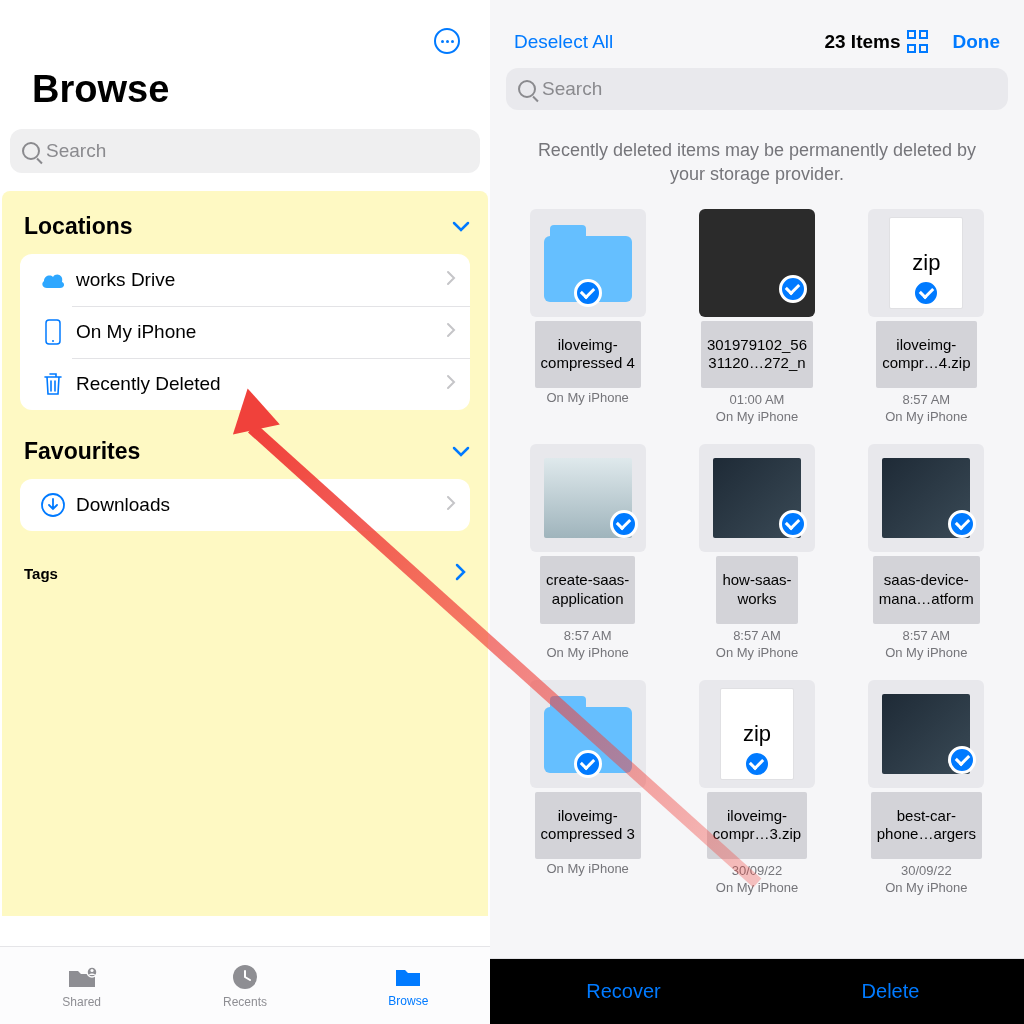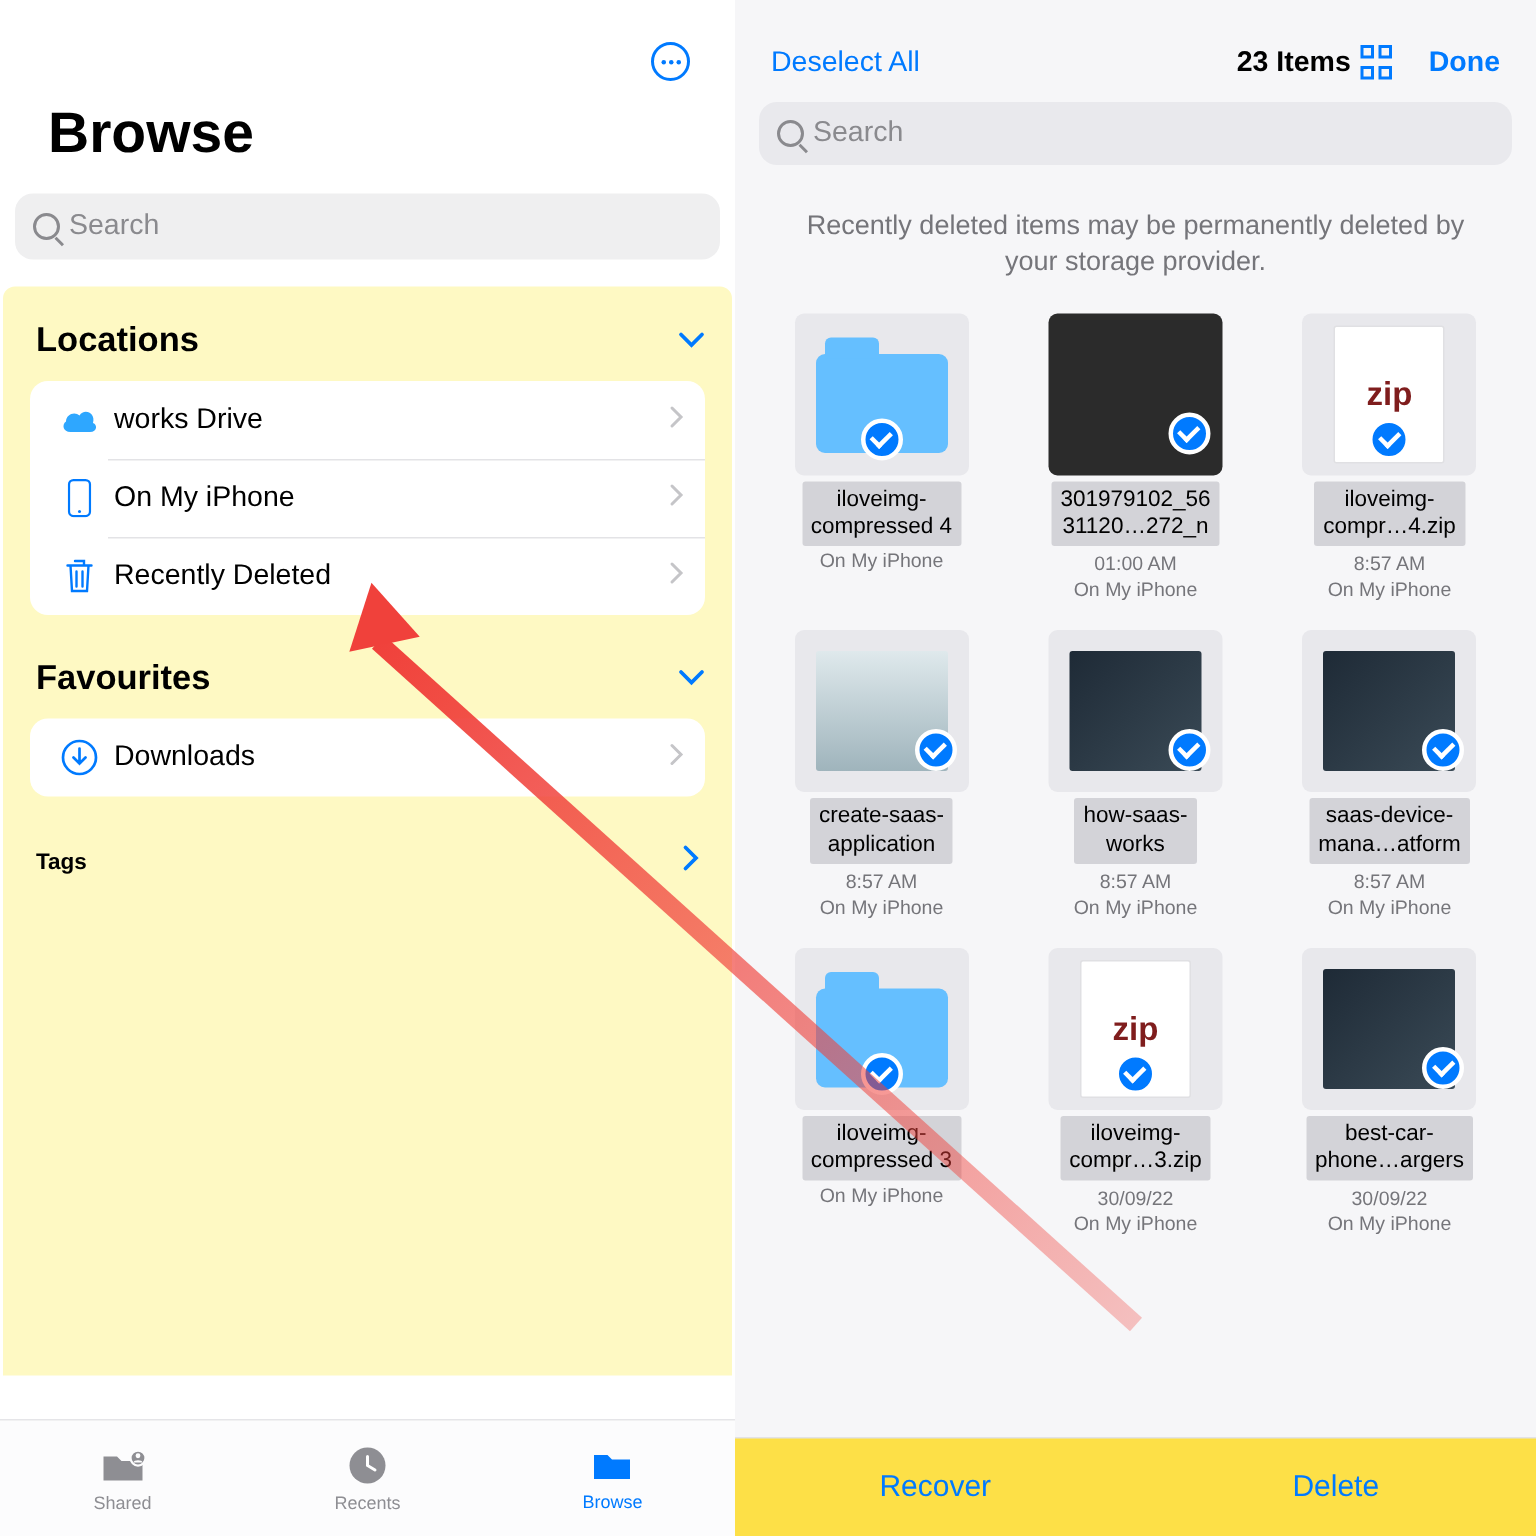--- a/index.html
+++ b/index.html
@@ -38,29 +38,29 @@
 .grid-btn div { width: 9px; height: 9px; border: 2px solid #007aff; }
 .done { color: #007aff; font-size: 19px; font-weight: 700; }
 .search-right { margin: 0 16px 14px; background: #e9e9ed; border-radius: 12px; height: 42px; display: flex; align-items: center; padding: 0 12px; gap: 6px; color: #8a8a8e; font-size: 19px; }
 .notice { text-align: center; font-size: 18px; color: #75757a; padding: 14px 30px 22px; line-height: 1.35; }
 .grid { display: grid; grid-template-columns: repeat(3,1fr); gap: 20px 14px; padding: 0 20px 20px; }
 .cell { display: flex; flex-direction: column; align-items: center; }
 .thumb { width: 116px; height: 108px; background: #e8e8ec; border-radius: 6px; position: relative; display: flex; align-items: center; justify-content: center; }
 .thumb.folder::before { content: ''; width: 88px; height: 66px; background: #65bfff; border-radius: 6px; position: relative; top: 6px; }
 .thumb.folder::after { content: ''; position: absolute; width: 36px; height: 14px; background: #65bfff; border-radius: 4px 4px 0 0; left: 20px; top: 16px; }
 .thumb.zip::before { content: ''; width: 72px; height: 90px; background: #fff; border: 1px solid #e0e0e3; border-radius: 2px; position: relative; }
-.thumb.zip .ziptxt { position: absolute; color: #7f1d1d; font-weight: 700; font-size: 22px; }
+.thumb.zip .ziptxt { position: absolute; color: #000000; font-weight: 400; font-size: 22px; }
 .thumb.img { background: #2b2b2b; }
 .check { position: absolute; width: 28px; height: 28px; background: #007aff; border: 3px solid #fff; border-radius: 50%; display: flex; align-items: center; justify-content: center; bottom: 10px; left: 50%; transform: translateX(-50%); }
 .check::after { content: ''; width: 10px; height: 6px; border-left: 3px solid #fff; border-bottom: 3px solid #fff; transform: rotate(-45deg); margin-top: -3px; }
 .thumb.img .check, .thumb.hasimg .check { left: auto; right: 8px; transform: none; bottom: 14px; }
-.fname { background: #d3d3d8; padding: 3px 6px; margin-top: 4px; font-size: 15px; text-align: center; line-height: 1.25; border-radius: 2px; max-width: 140px; }
+.fname { background: #d3d3d8; padding: 15px 6px; margin-top: 4px; font-size: 15px; text-align: center; line-height: 1.25; border-radius: 2px; max-width: 140px; }
 .ftime { font-size: 13px; color: #75757a; margin-top: 4px; }
 .floc { font-size: 13px; color: #75757a; margin-top: 2px; }
-.bottombar { position: absolute; bottom: 0; left: 0; right: 0; height: 66px; background: #fde047; border-top: 1px solid #e2e2e6; display: flex; }
+.bottombar { position: absolute; bottom: 0; left: 0; right: 0; height: 66px; background: #000000; border-top: 1px solid #e2e2e6; display: flex; }
 .barbtn { flex: 1; display: flex; align-items: center; justify-content: center; color: #007aff; font-size: 20px; }
 
 
 .arrow { position: absolute; z-index: 50; pointer-events: none; }
 .arrow-head { position: absolute; width: 0; height: 0; border-left: 24px solid transparent; border-right: 24px solid transparent; border-bottom: 42px solid #f0413b; transform: rotate(-12deg); left: 228px; top: 388px; }
 .arrow-line { position: absolute; width: 680px; height: 12px; background: linear-gradient(to right, #f0413b, rgba(240,65,59,0.3)); left: 252px; top: 422px; transform: rotate(42deg); transform-origin: left center; }
 </style>
 </head>
 <body>
 

